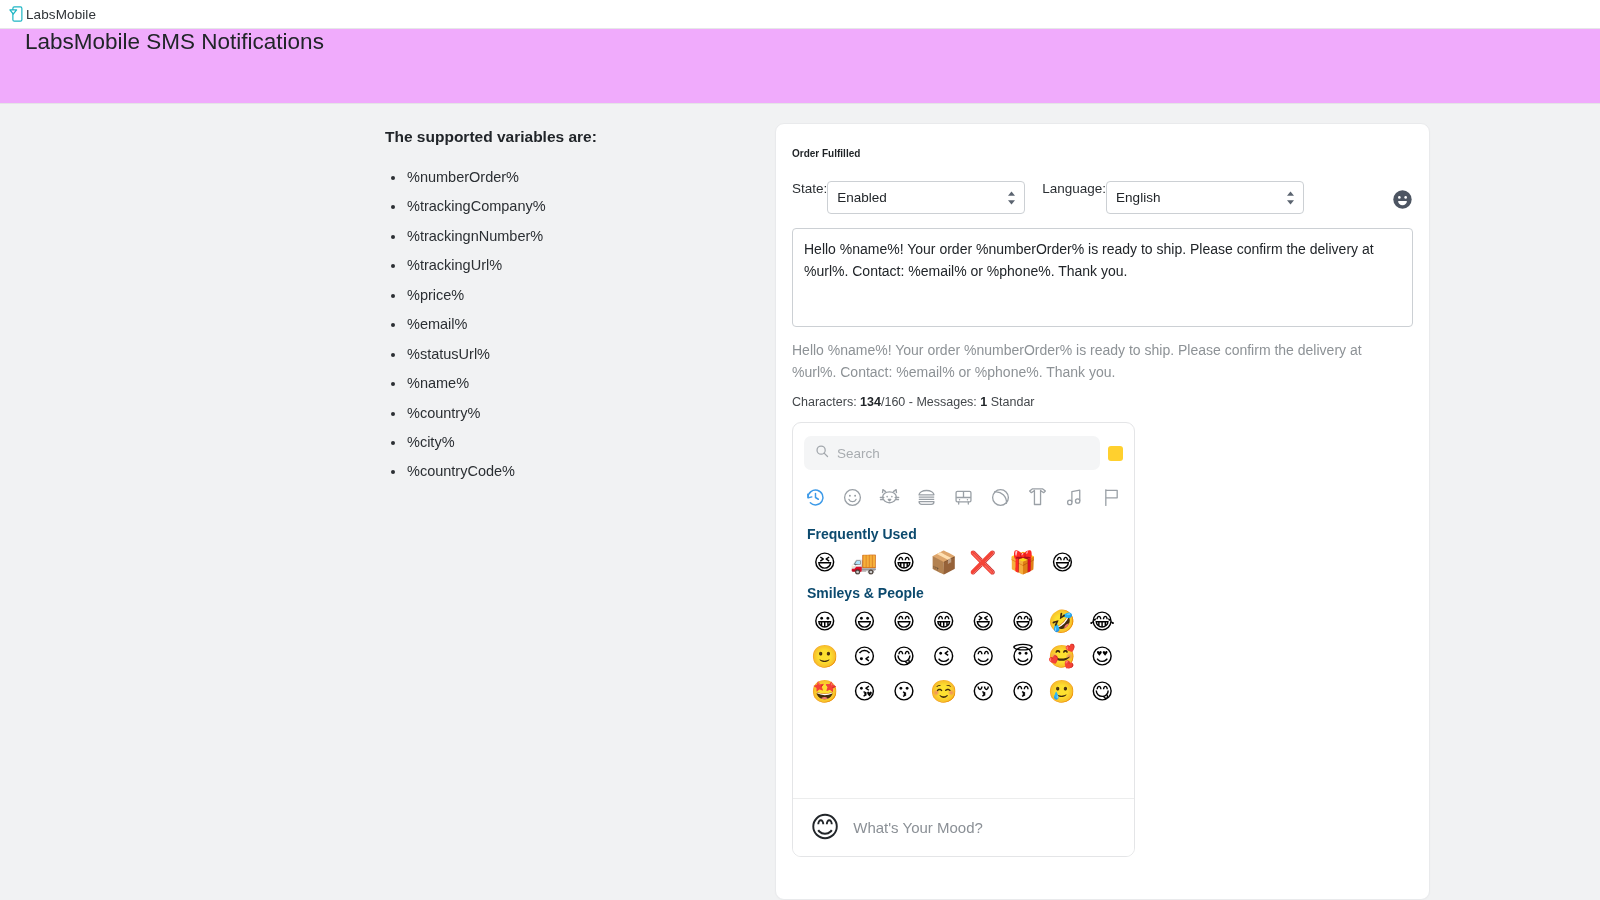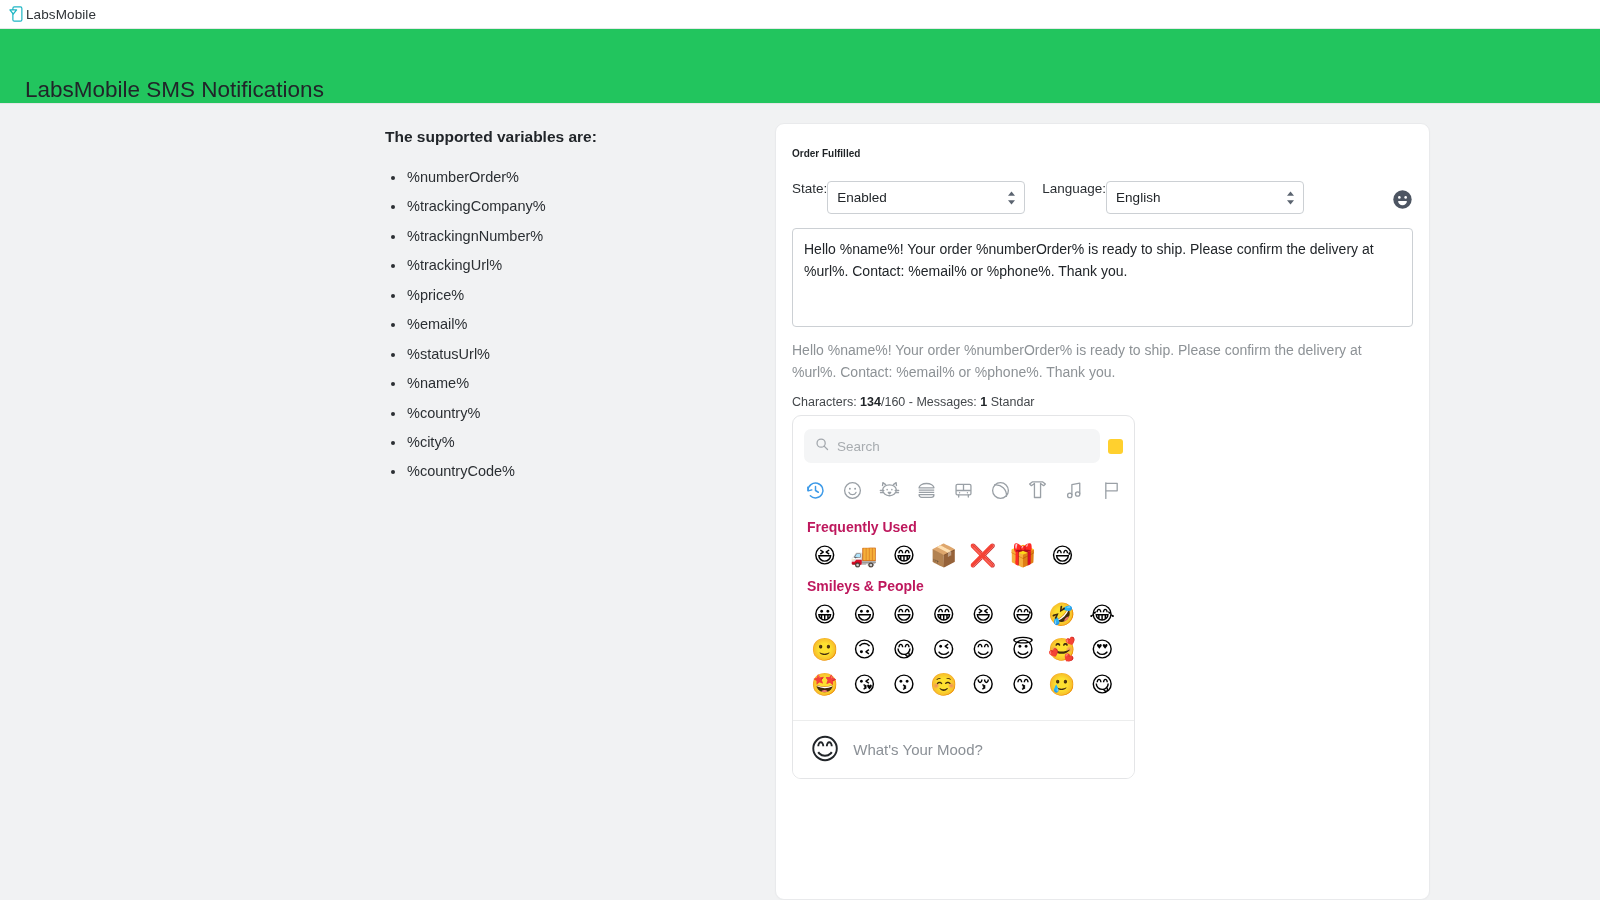--- a/index.html
+++ b/index.html
@@ -19,23 +19,23 @@
     display: flex;
     align-items: center;
     padding-left: 8px;
   }
   .brand-logo { width: 18px; height: 18px; display: block; }
   .brand-name { font-size: 13.5px; color: #2f3337; letter-spacing: .1px; }
 
   
   .pagehead {
     height: 75px;
-    background: #22c55e;
-    display: flex;
-    align-items: flex-end;
+    background: #f0abfc;
+    display: flex;
+    align-items: flex-start;
     padding-left: 25px;
     border-bottom: 1px solid #e4e5e6;
   }
   .pagehead h1 { font-size: 22.5px; font-weight: 400; color: #212529; }
 
   .divider-row { height: 3px; background: #f1f2f3; }
 
   
   .content {
     display: flex;
@@ -149,23 +149,23 @@
   }
   .counter {
     margin-top: 12px;
     font-size: 12.5px;
     color: #44484c;
   }
   .counter b { font-weight: bold; color: #212529; }
 
   
   .picker {
-    margin-top: 6px;
+    margin-top: 13px;
     width: 343px;
-    height: 364px;
+    height: 435px;
     border: 1px solid #e4e5e7;
     border-radius: 9px;
     background: #fff;
     display: flex;
     flex-direction: column;
     overflow: hidden;
   }
   .picker-top { padding: 13px 11px 0 11px; display: flex; align-items: center; gap: 8px; }
   .search-box {
     flex: 1;
@@ -195,21 +195,21 @@
     display: flex;
     justify-content: space-between;
     padding: 17px 12px 10px 12px;
   }
   .cat { background: none; border: none; padding: 0; cursor: pointer; line-height: 0; }
 
   .scroll-area { flex: 1; overflow: hidden; padding: 0 12px; position: relative; }
   .sec-title {
     font-size: 14px;
     font-weight: bold;
-    color: #be185d;
+    color: #0c4a6e;
     margin: 8px 0 7px 2px;
   }
   .emoji-grid {
     display: grid;
     grid-template-columns: repeat(8, 1fr);
     row-gap: 7px;
   }
   .emoji {
     font-size: 22px;
     line-height: 28px;

